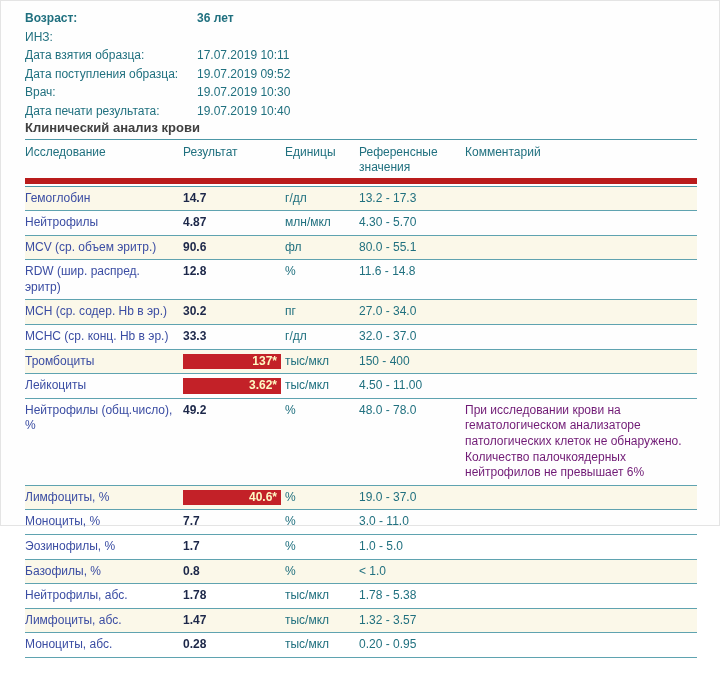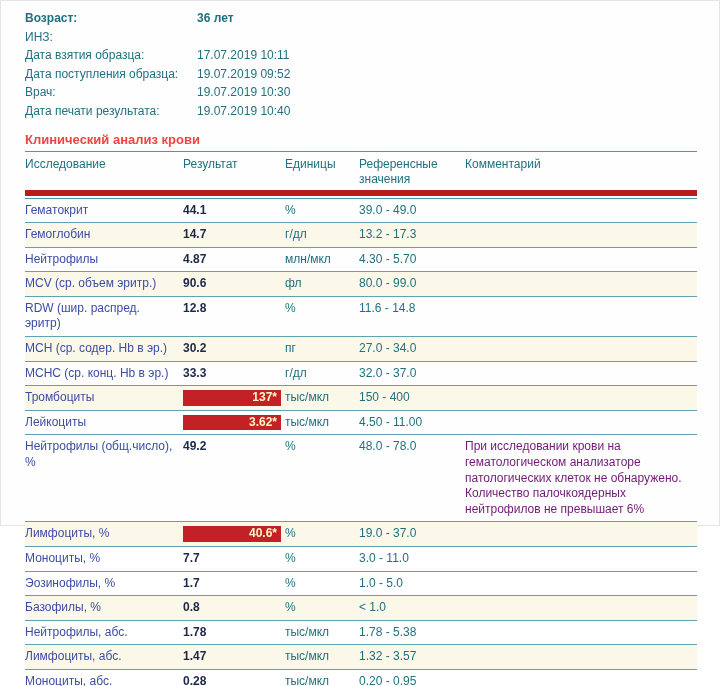--- a/index.html
+++ b/index.html
@@ -20,22 +20,22 @@
 
   
   .patient-info { margin-top: 2px; }
   .info-row { display: flex; line-height: 18.5px; }
   .info-label { width: 172px; flex: 0 0 172px; }
   .info-value { flex: 1; }
   .info-row.bold .info-label, .info-row.bold .info-value { font-weight: bold; }
 
   
   .section-title {
-    font-size: 13px; font-weight: bold; color: #ef4444;
-    margin-top: 12px; margin-bottom: 4px;
+    font-size: 13px; font-weight: bold; color: #404040;
+    margin-top: 0; margin-bottom: 4px;
   }
 
   
   table.results {
     width: 672px;
     border-collapse: collapse;
     table-layout: fixed;
     border-top: 1px solid #4d97a6;
   }
   col.c-name  { width: 158px; }
@@ -119,27 +119,20 @@
         <th>Результат</th>
         <th>Единицы</th>
         <th>Референсные значения</th>
         <th>Комментарий</th>
       </tr>
       <tr class="hdr-gap">
           <td colspan="5"></td>
         </tr>
     </thead>
     <tbody id="rows-body">
-  <tr>
-    <td class="name"><a>Гематокрит</a></td>
-    <td class="result"><span>44.1</span></td>
-    <td class="units">%</td>
-    <td class="reference">39.0 - 49.0</td>
-    <td class="comment"></td>
-  </tr>
 
   <tr class="shaded">
     <td class="name"><a>Гемоглобин</a></td>
     <td class="result"><span>14.7</span></td>
     <td class="units">г/дл</td>
     <td class="reference">13.2 - 17.3</td>
     <td class="comment"></td>
   </tr>
 
   <tr>
@@ -147,21 +140,21 @@
     <td class="result"><span>4.87</span></td>
     <td class="units">млн/мкл</td>
     <td class="reference">4.30 - 5.70</td>
     <td class="comment"></td>
   </tr>
 
   <tr class="shaded">
     <td class="name"><a>MCV (ср. объем эритр.)</a></td>
     <td class="result"><span>90.6</span></td>
     <td class="units">фл</td>
-    <td class="reference">80.0 - 99.0</td>
+    <td class="reference">80.0 - 55.1</td>
     <td class="comment"></td>
   </tr>
 
   <tr>
     <td class="name"><a>RDW (шир. распред. эритр)</a></td>
     <td class="result"><span>12.8</span></td>
     <td class="units">%</td>
     <td class="reference">11.6 - 14.8</td>
     <td class="comment"></td>
   </tr>

